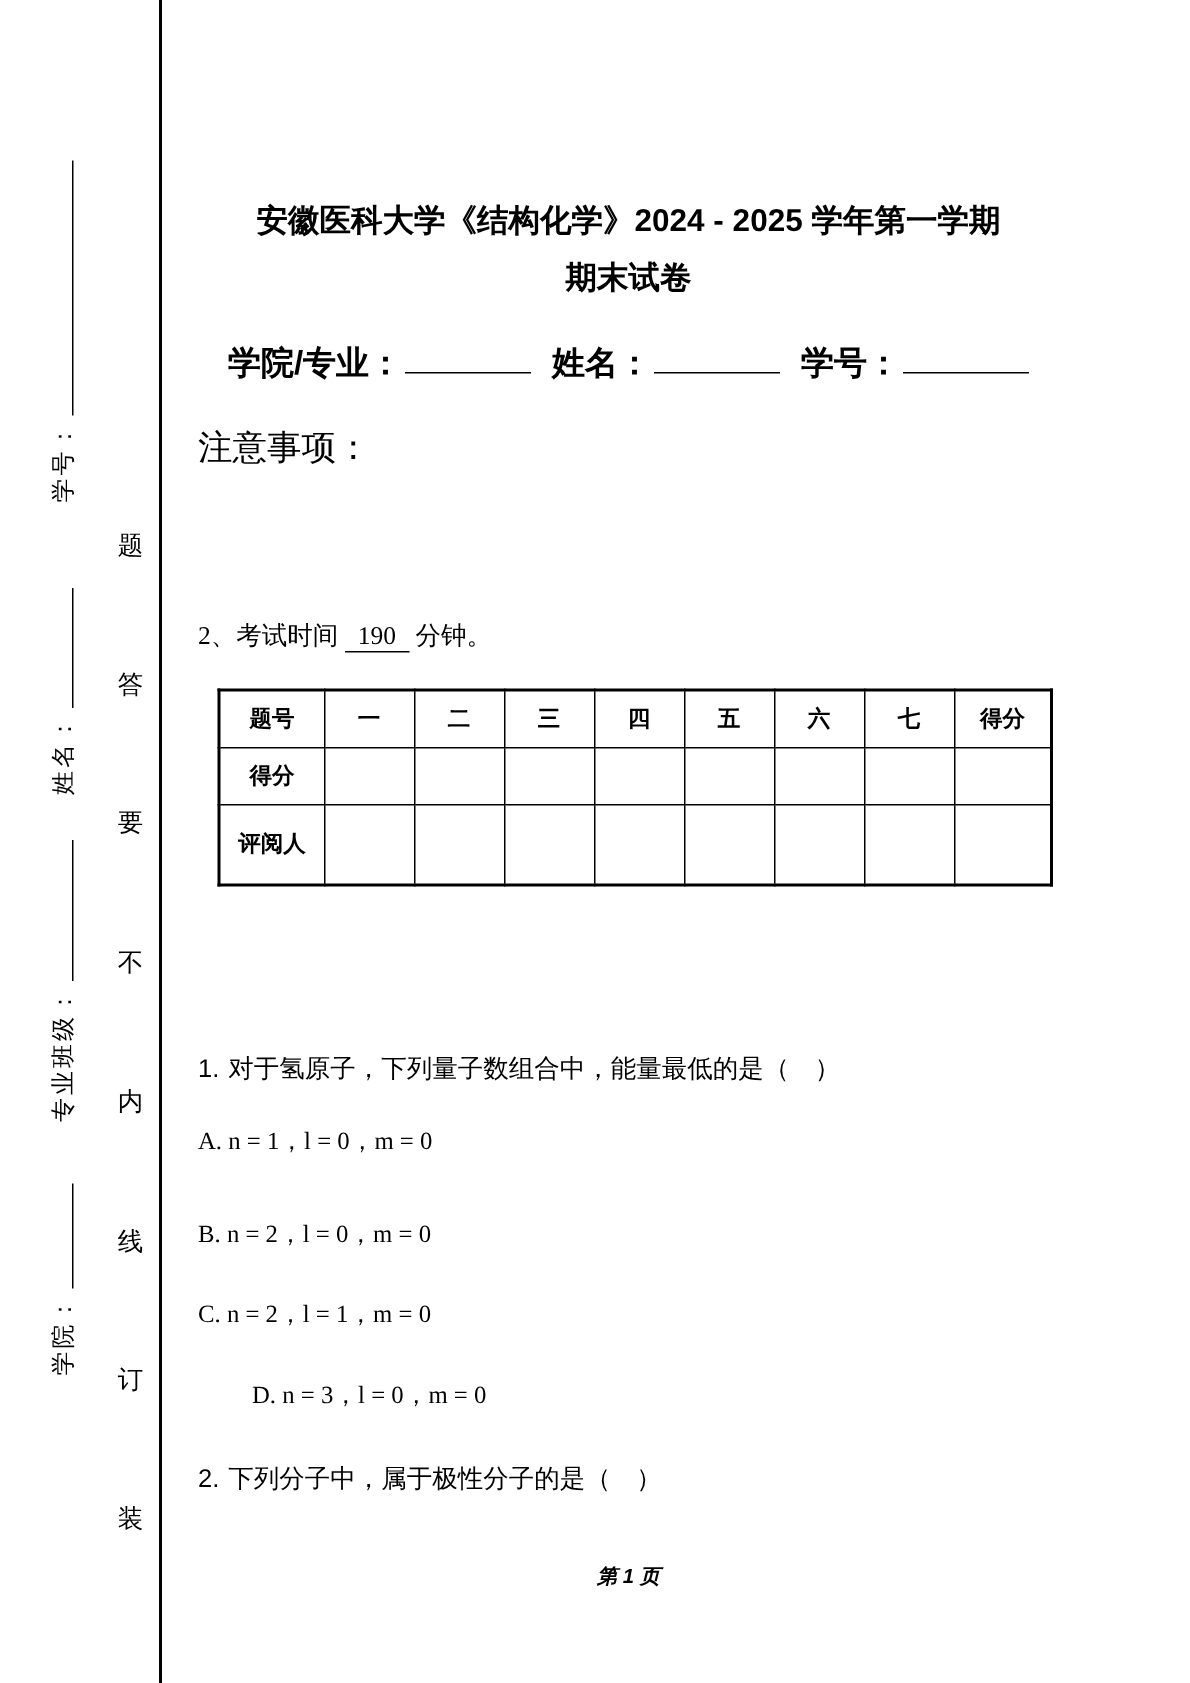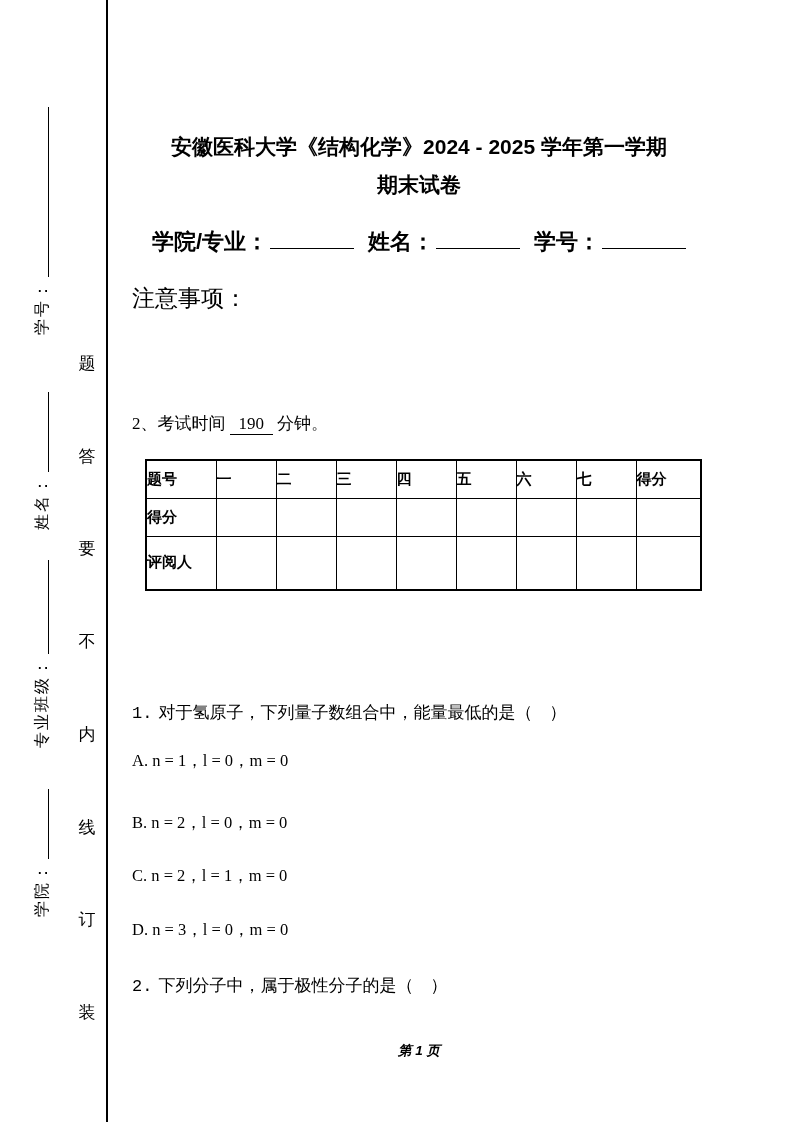--- a/index.html
+++ b/index.html
@@ -67,44 +67,44 @@
   .notice-item.i2 { top:412px; }
   .u-val { display:inline-block; border-bottom:1.2px solid #000; padding:0 9px; margin:0 4px; }
 
   table.score-table {
     top:459px; left:15px; width:555px;
     border-collapse:collapse; table-layout:fixed;
     font-family:"Liberation Sans", sans-serif;
     border:2px solid #000;
   }
   table.score-table th, table.score-table td {
-    border:1.2px solid #000; text-align:left; vertical-align:middle;
+    border:1.2px solid #000; text-align:center; vertical-align:middle;
     font-size:15px; font-weight:bold; padding:0;
   }
   tr.r-head    { height:38px; }
   tr.r-score   { height:38px; }
   tr.r-review  { height:54px; }
 
   .sec-heading {
     top:603px; left:0; width:578px;
     font-family:"Liberation Sans", sans-serif; font-size:17px; line-height:38px;
     text-align:justify;
   }
   .question {
-    left:2px; font-family:Liberation Mono, monospace; font-size:17px; white-space:nowrap;
+    left:2px; font-family:Liberation Sans, sans-serif; font-size:17px; white-space:nowrap;
   }
   .question .qnum { margin-right:6px; }
   .q1 { top:701px; }
   .q2 { top:974px; }
 
   .option { left:2px; font-size:16.5px; white-space:nowrap; }
   .o1 { top:750px; }
   .o2 { top:812px; }
   .o3 { top:865px; }
-  .o4 { top:919px; }
+  .o4 { top:919px;margin-left:36px; }
 
   .page-footer {
     top:1042px; left:0; width:578px; text-align:center;
     font-family:"Liberation Sans", sans-serif; font-weight:bold; font-size:13.5px;font-style:italic;
   }
 </style>
 </head>
 <body>
 
 <div class="page">

